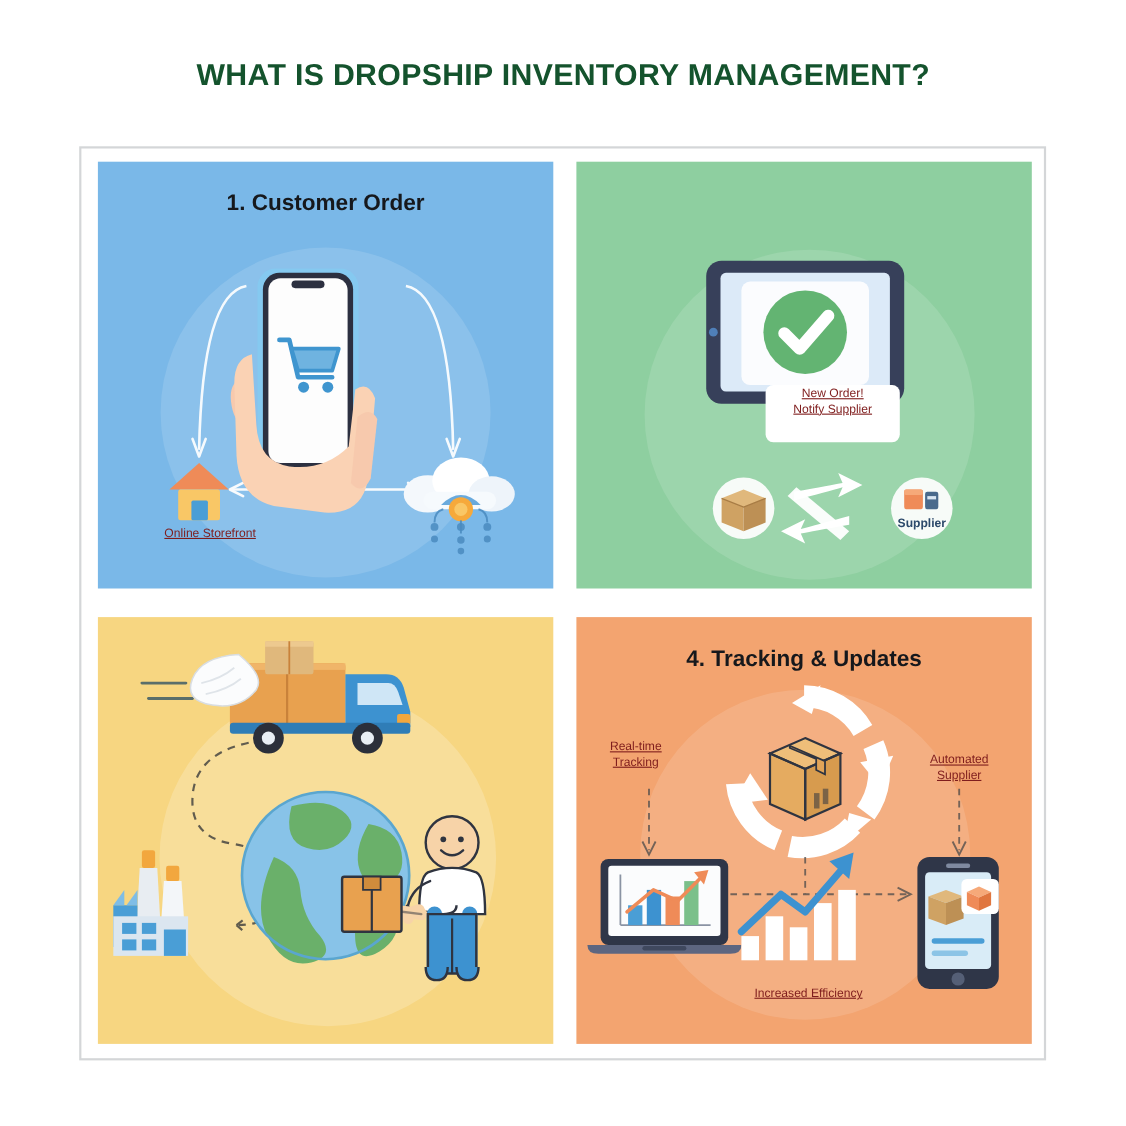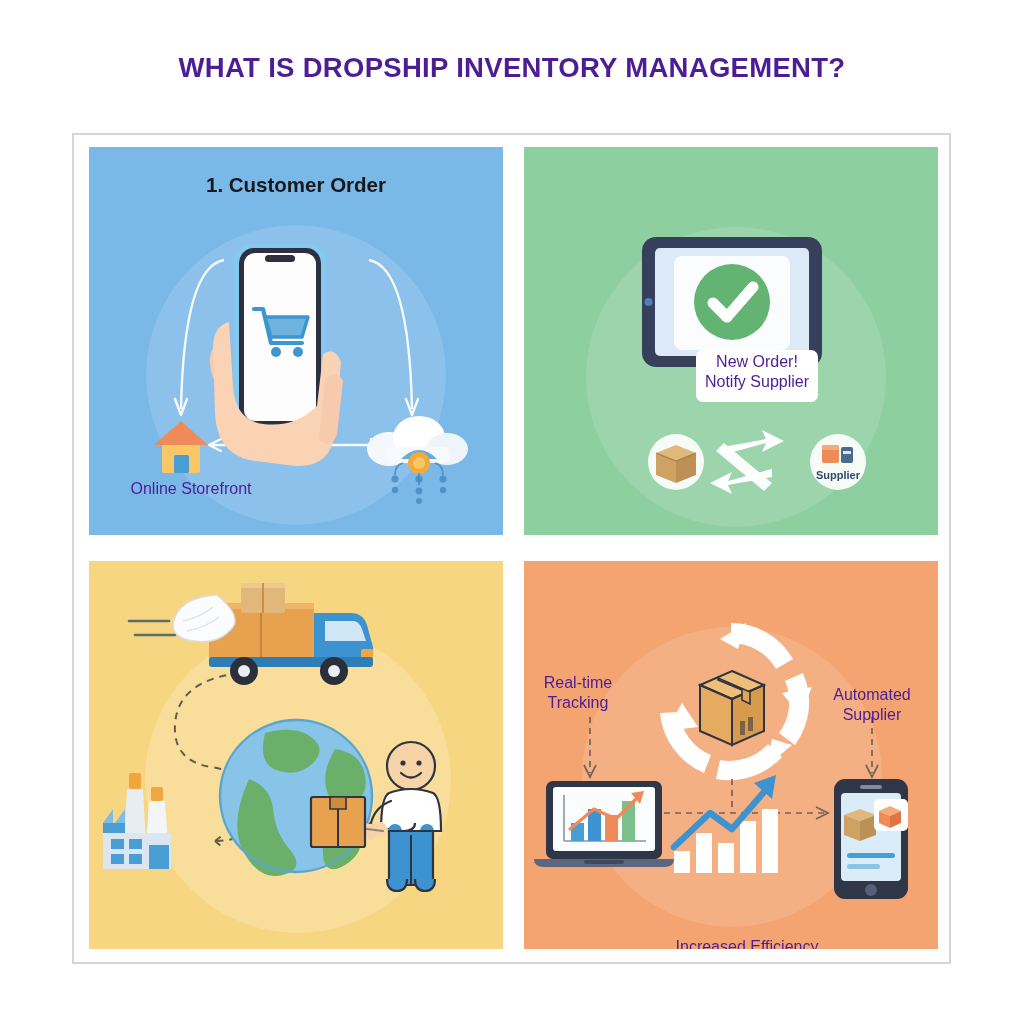--- a/index.html
+++ b/index.html
@@ -11,21 +11,21 @@
   }
   .page { position: relative; width: 1024px; height: 1024px; background: #fff; }
 
   .title {
     position: absolute;
     top: 52px; left: 0; width: 1024px;
     text-align: center;
     font-size: 27.5px;
     font-weight: bold;
     letter-spacing: 0.3px;
-    color: #4c1d95;
+    color: #14532d;
     font-family: "Liberation Sans", sans-serif;
   }
 
   .frame {
     position: absolute;
     left: 72px; top: 133px;
     width: 879px; height: 831px;
     border: 2px solid #d4d6d8;
     background: #ffffff;
   }
@@ -59,25 +59,26 @@
 
   .halo {
     position: absolute;
     border-radius: 50%;
     background: rgba(255,255,255,0.13);
     z-index: 0;
   }
   .stage { position: absolute; inset: 0; z-index: 2; }
   .cap {
     position: absolute;
-    font-size: 16px;
-    color: #4c1d95;
+    font-size: 11px;
+    color: #7f1d1d;
     line-height: 1.25;
     z-index: 7;
     text-align: center;
+    text-decoration: underline;
   }
   svg { display: block; overflow: visible; }
 </style>
 </head>
 <body>
 
 <div class="page">
 
   <div class="title">WHAT IS DROPSHIP INVENTORY MANAGEMENT?</div>
 
@@ -284,20 +285,21 @@
             <path d="M300 270 h 44 v 54 h -44 z" fill="#3d92d0" stroke="#2f3440" stroke-width="2.2"></path>
             <path d="M322 274 v 50" stroke="#2f3440" stroke-width="2"></path>
             <path d="M298 318 q 0 12 10 12 q 10 0 10 -12" fill="#3d92d0" stroke="#2f3440" stroke-width="2.2"></path>
             <path d="M326 318 q 0 12 10 12 q 10 0 10 -12" fill="#3d92d0" stroke="#2f3440" stroke-width="2.2"></path>
           </g>
         </svg>
       </div>
 
       <div class="panel p4">
         <div class="halo" style="width:300px;height:300px;left:58px;top:66px;"></div>
+        <div class="panel-heading">4. Tracking &amp; Updates</div>
 
         <svg class="stage" viewBox="0 0 414 388">
 
           <g fill="#ffffff">
             <path d="M207 62 a 72 72 0 0 1 62 36 l -17 10 a 52 52 0 0 0 -45 -26 z"></path>
             <path d="M196 78 L222 62 L214 88 Z"></path>
             <path d="M279 112 a 72 72 0 0 1 -8 72 l -16 -12 a 52 52 0 0 0 6 -52 z"></path>
             <path d="M288 126 L276 154 L258 132 Z"></path>
             <path d="M258 196 a 72 72 0 0 1 -66 22 l 4 -19 a 52 52 0 0 0 48 -16 z"></path>
             <path d="M268 184 L242 206 L248 178 Z"></path>
@@ -383,18 +385,18 @@
         </svg>
 
         <div class="cap" style="left:0; top:112px; width:108px;text-align:center;">
           <div>Real-time</div>
           <div>Tracking</div>
         </div>
         <div class="cap" style="left:292px; top:124px; width:112px;">
           <div>Automated</div>
           <div>Supplier</div>
         </div>
-        <div class="cap" style="left:16px; top:336px; width:100%;margin-top:40px;">Increased Efficiency</div>
+        <div class="cap" style="left:4px; top:336px; width:100%;">Increased Efficiency</div>
       </div>
 
     </div>
   </div>
 </div>
 
 </body></html>

